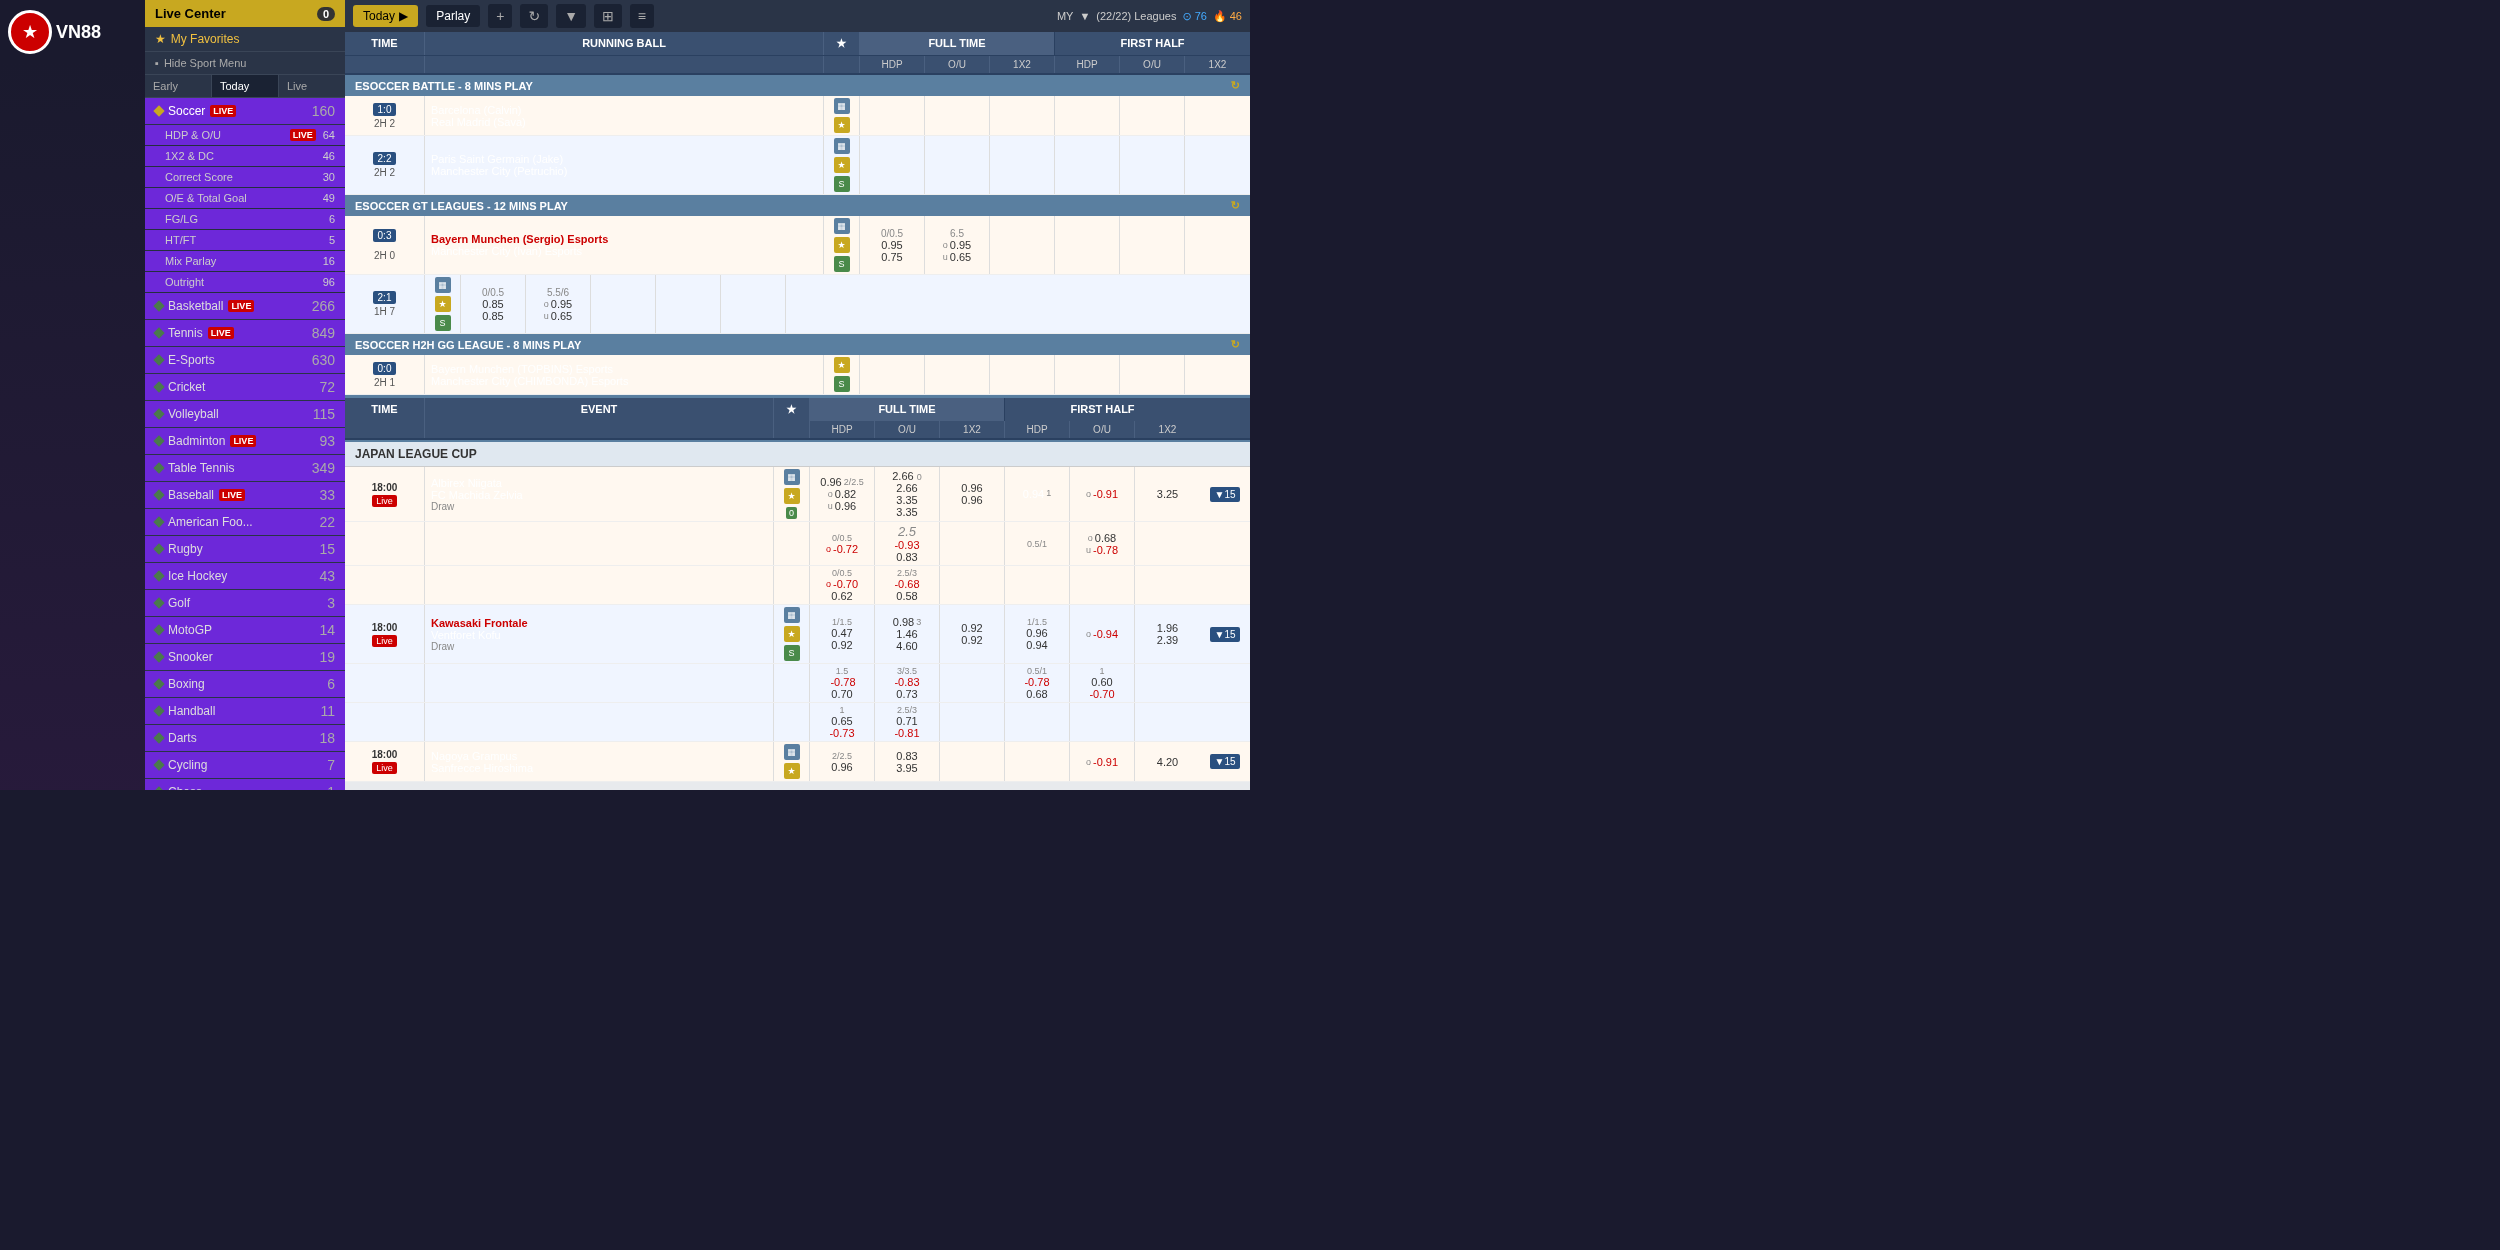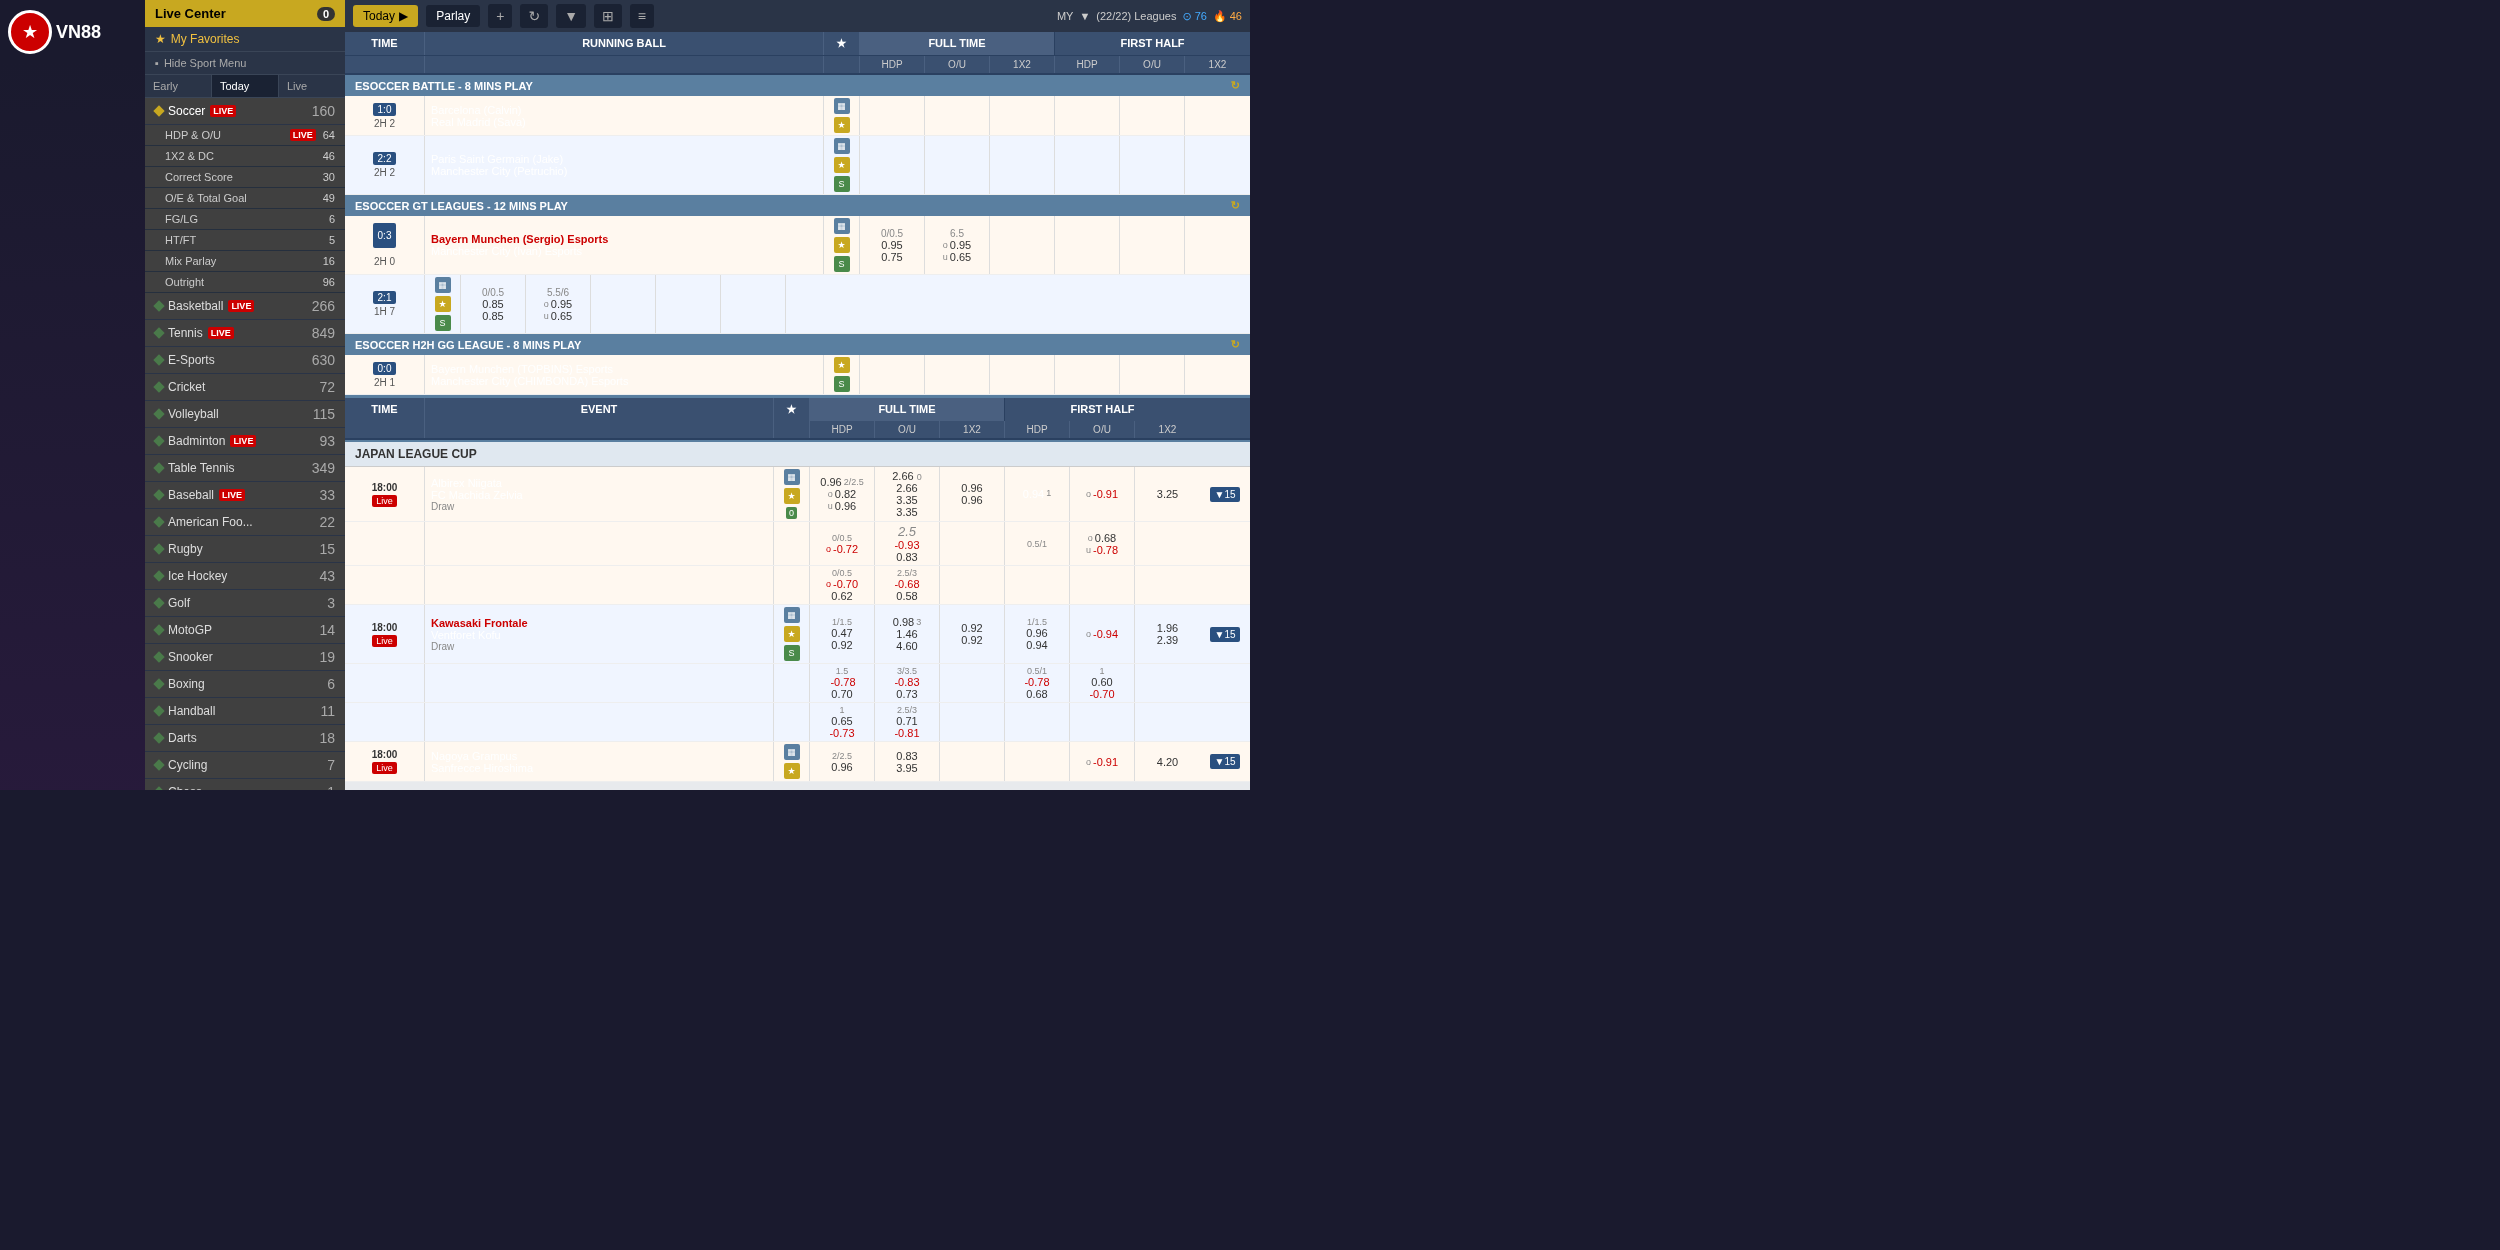--- a/index.html
+++ b/index.html
@@ -28,21 +28,21 @@
       flex: 1;
       display: flex;
       flex-direction: row;
       overflow: hidden;
     }
 
     
     .sport-menu {
       width: 200px;
       min-width: 200px;
-      background: #404040;
+      background: #6d28d9;
       display: flex;
       flex-direction: column;
       overflow-y: auto;
       overflow-x: hidden;
     }
 
     .live-center-header {
       background: #c8a820;
       color: #000;
       font-weight: bold;
@@ -561,21 +561,21 @@
         <div style="width:65px;"></div>
       </div>
 
       <div class="section-header">
         <span>ESOCCER GT LEAGUES - 12 MINS PLAY</span>
         <span class="refresh-icon">↻</span>
       </div>
 
       <div style="display:flex;background:#fff8f0;border-bottom:1px solid #eee;font-size:11px;">
         <div style="width:80px;padding:4px 6px;border-right:1px solid #ddd;display:flex;flex-direction:column;align-items:center;justify-content:center;color:#555;font-size:10px;">
-          <div style="background:#2a5080;color:#fff;padding:7px 5px;border-radius:2px;margin-bottom:8px;">0:3</div>
+          <div style="background:#2a5080;color:#fff;padding:1px 5px;border-radius:2px;margin-bottom:8px;">0:3</div>
           <div>2H 0</div>
         </div>
         <div style="flex:1;padding:4px 6px;border-right:1px solid #ddd;display:flex;flex-direction:column;justify-content:center;">
           <div style="color:#cc0000;font-weight:bold;font-size:11px;">Bayern Munchen (Sergio) Esports</div>
           <div style="font-size:11px;">Manchester City (Ivan) Esports</div>
         </div>
         <div style="width:36px;padding:2px 4px;border-right:1px solid #ddd;display:flex;flex-direction:column;align-items:center;justify-content:center;gap:3px;">
           <div class="icon-box">▦</div>
           <div class="icon-box yellow">★</div>
           <div class="icon-box green">S</div>

